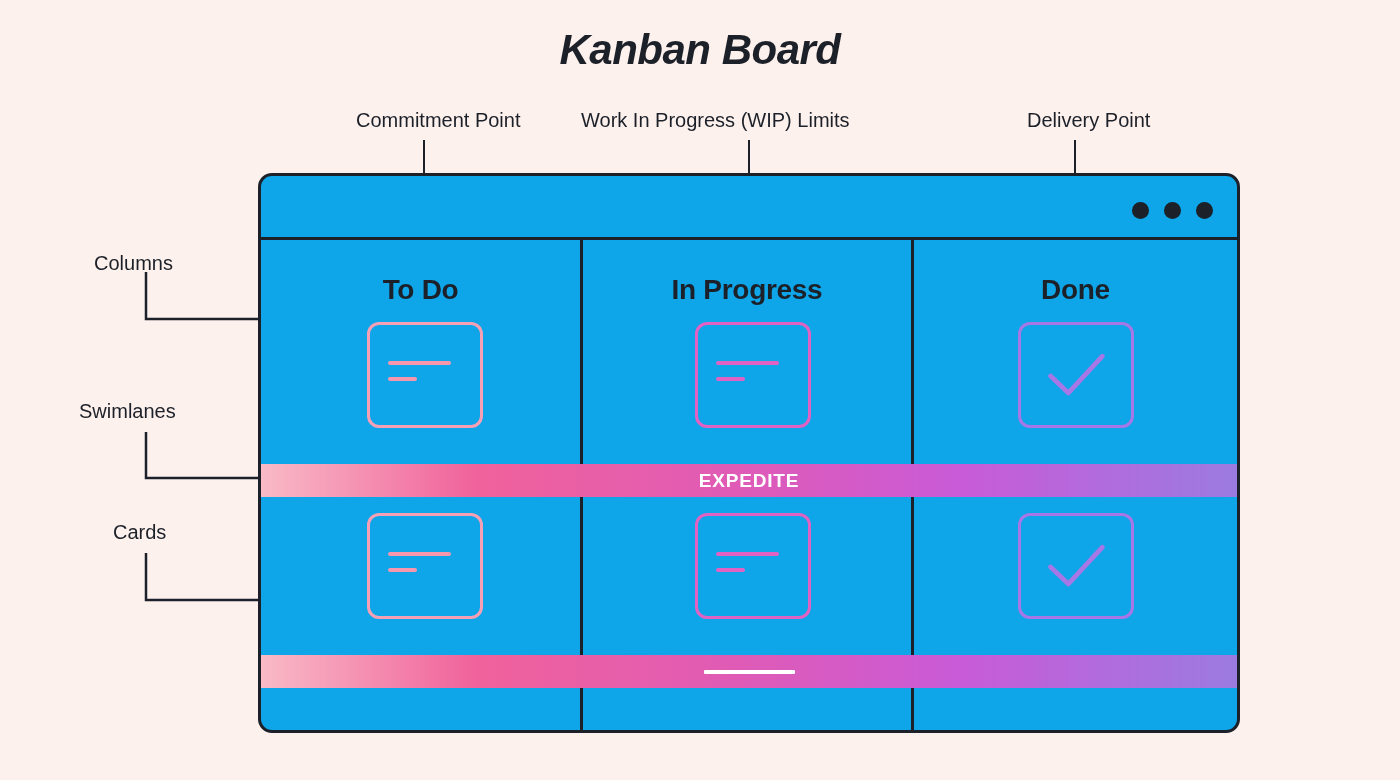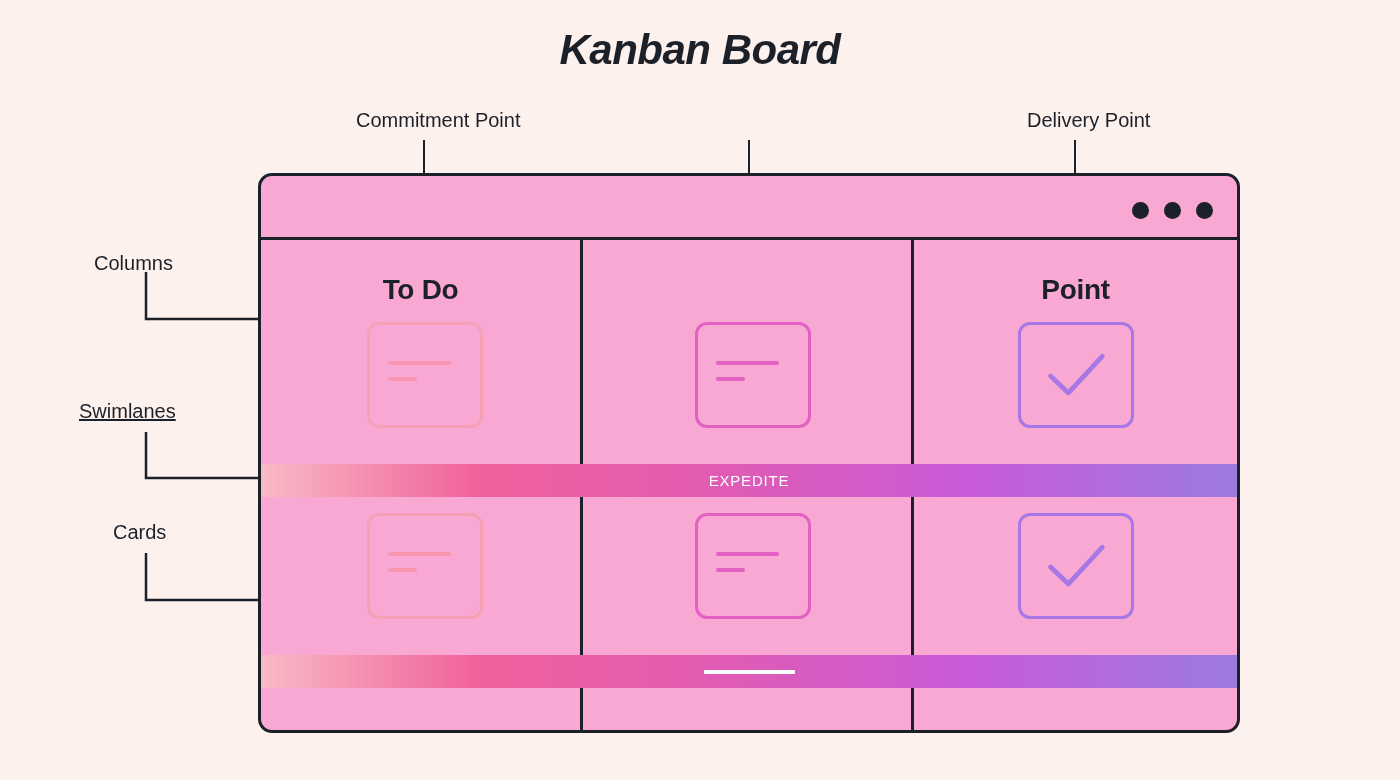--- a/index.html
+++ b/index.html
@@ -56,21 +56,21 @@
   
   .window {
     position: absolute;
     left: 258px;
     top: 173px;
     width: 982px;
     height: 560px;
     border: 3px solid #1C2028;
     border-radius: 14px;
     box-sizing: border-box;
-    background: #f9a8d4;
+    background: #0ea5e9;
     overflow: hidden;
   }
   .titlebar {
     position: absolute;
     left: 0;
     top: 0;
     width: 100%;
     height: 64px;
     border-bottom: 3px solid #1C2028;
     box-sizing: border-box;
@@ -167,44 +167,45 @@
     height: 33px;
     background: linear-gradient(90deg, #F9BAC6 0%, #F0629B 22%, #E05BB5 48%, #C85BD8 72%, #9B7BE0 100%);
     display: flex;
     align-items: center;
     justify-content: center;
   }
   .swimlane.lane1 { top: 224px; }
   .swimlane.lane2 { top: 415px; }
 
   .swimlane-label {
-    font-size: 15px;
-    font-weight: 400;
+    font-size: 19px;
+    font-weight: 700;
     color: #FFFFFF;
     letter-spacing: 0.8px;
   }
   .swimlane-bar {
     width: 91px;
     height: 4px;
     background: #FFFFFF;
     border-radius: 1px;
   }
 </style>
 </head>
 <body>
 
 <div id="root">
 
   <div class="board-title">Kanban Board</div>
 
   <div class="callout-label callout-top" style="left:316px;margin-left:40px;">Commitment Point</div>
+  <div class="callout-label callout-top" style="left:581px;">Work In Progress (WIP) Limits</div>
   <div class="callout-label callout-top" style="left:995px;margin-left:32px;">Delivery Point</div>
 
   <div class="callout-label callout-left" style="left:94px; top:252px;">Columns</div>
-  <div class="callout-label callout-left" style="left:79px; top:400px;text-decoration:underline;">Swimlanes</div>
+  <div class="callout-label callout-left" style="left:79px; top:400px;">Swimlanes</div>
   <div class="callout-label callout-left" style="left:113px; top:521px;">Cards</div>
 
   <svg id="connectors" viewBox="0 0 1400 780">
     <defs>
       <marker id="arrowdown" markerWidth="12" markerHeight="12" refX="5" refY="9" orient="auto" markerUnits="userSpaceOnUse">
         <path d="M1,3 L5,9 L9,3" fill="none" stroke="#1C2028" stroke-width="2" stroke-linecap="round" stroke-linejoin="round"></path>
       </marker>
       <marker id="arrowright" markerWidth="12" markerHeight="12" refX="9" refY="5" orient="auto" markerUnits="userSpaceOnUse">
         <path d="M3,1 L9,5 L3,9" fill="none" stroke="#1C2028" stroke-width="2" stroke-linecap="round" stroke-linejoin="round"></path>
       </marker>
@@ -228,21 +229,22 @@
         <span class="dot"></span>
       </div>
     </div>
 
     <div class="board-body">
 
       <div class="col-divider d1"></div>
       <div class="col-divider d2"></div>
 
       <div class="col-header c0">To Do</div>
-      <div class="col-header c2">Point</div>
+      <div class="col-header c1">In Progress</div>
+      <div class="col-header c2">Done</div>
 
       <div class="card todo col0 row1">
         <span class="card-line l1"></span>
         <span class="card-line l2"></span>
       </div>
 
       <div class="card progress col1 row1">
         <span class="card-line l1"></span>
         <span class="card-line l2"></span>
       </div>

